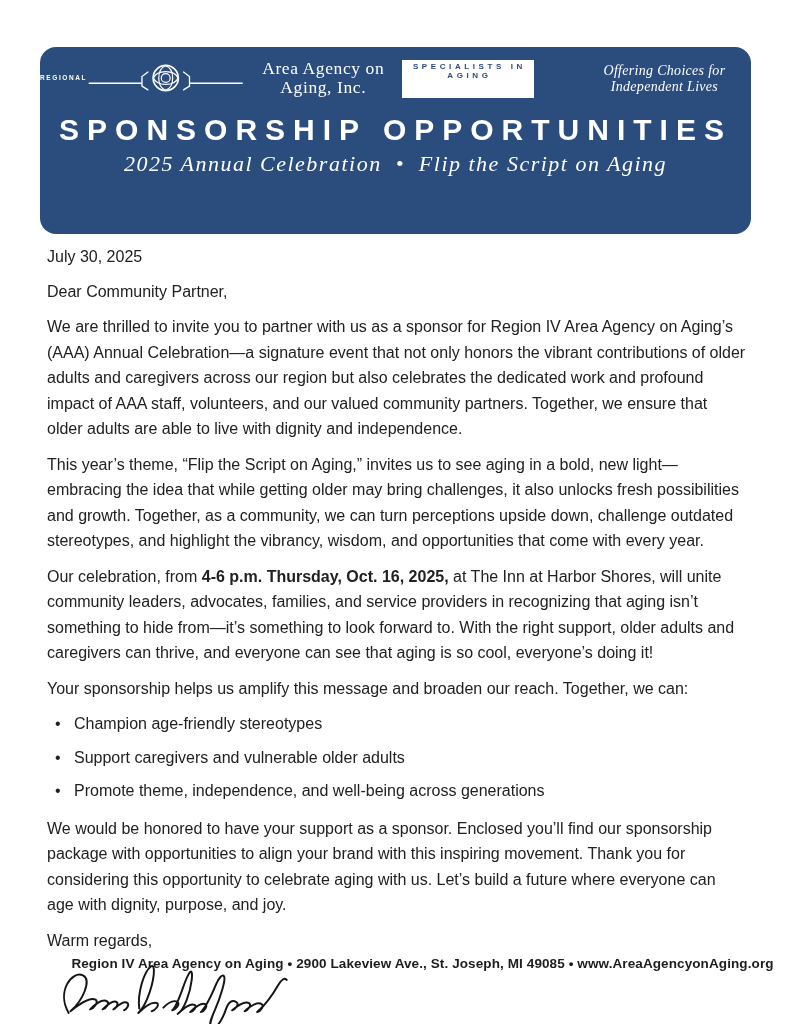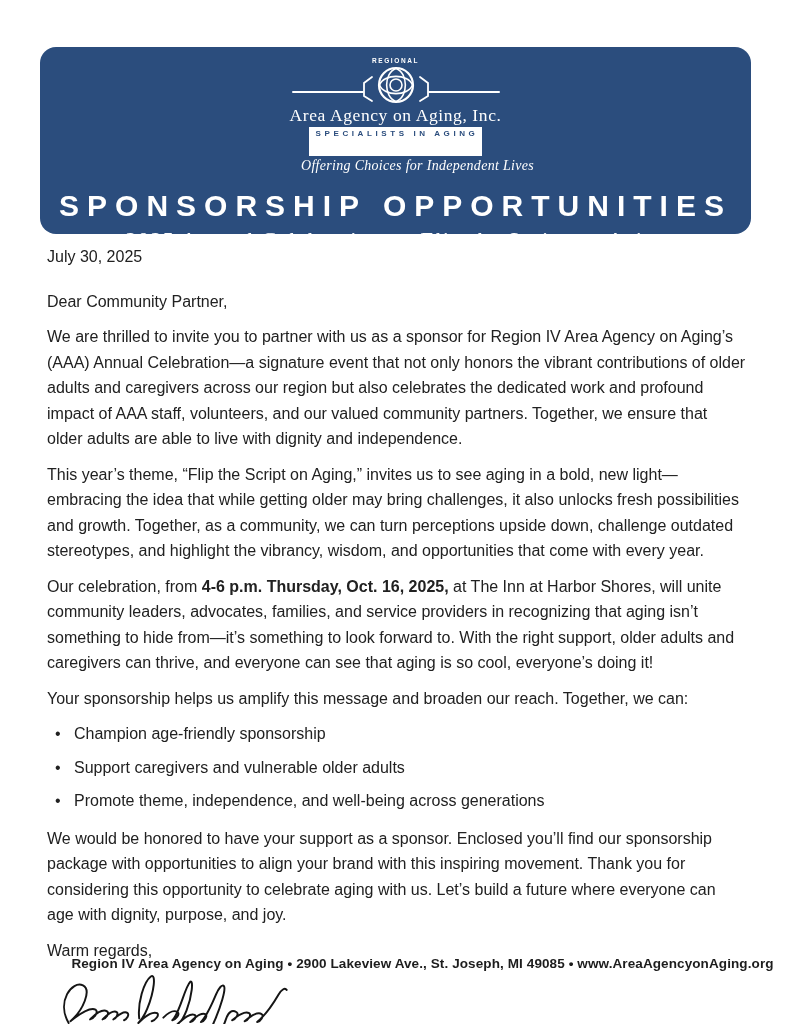--- a/index.html
+++ b/index.html
@@ -7,21 +7,21 @@
     width:791px;height:1024px;background:#ffffff;position:relative;
     font-family:"Liberation Sans",sans-serif;color:#222222;
     -webkit-font-smoothing:antialiased;overflow:hidden;
   }
   
   .hero{
     position:absolute;left:40px;top:47px;width:711px;height:187px;
     background:#2b4d7d;border-radius:16px;text-align:center;
     display:flex;flex-direction:column;align-items:center;
   }
-  .logo{display:flex;flex-direction:column;align-items:center;margin-top:10px;}
+  .logo{display:flex;flex-direction:row;align-items:center;margin-top:10px;}
   .logo-region{color:#fff;font-size:6.5px;letter-spacing:1.6px;font-weight:bold;line-height:7px;}
   .logo-mark{width:212px;height:40px;margin-top:1px;}
   .logo-name{
     color:#fff;font-family:"Liberation Serif",serif;font-size:17.5px;
     letter-spacing:.6px;line-height:19px;margin-top:1px;
   }
   .logo-banner{
     background:#ffffff;color:#2b4d7d;font-size:8px;font-weight:bold;
     letter-spacing:3.6px;line-height:9px;padding:2px 4px 18px 7px;margin-top:2px;
   }
@@ -36,21 +36,21 @@
   .hero-subtitle{
     color:#ffffff;font-family:Liberation Serif, serif;font-style:italic;
     font-size:22px;letter-spacing:1.5px;margin-top:5px;line-height:26px;white-space:nowrap;
   }
   
   .letter{
     position:absolute;left:47px;top:244px;width:699px;
     font-size:16px;line-height:25.5px;color:#212121;
   }
   .letter p{margin:0 0 10px 0;}
-  .letter p.date{margin-bottom:19px;}
+  .letter p.date{margin-bottom:9px;}
   .bullets{list-style:none;margin:2px 0 12px 0;padding:0;}
   .bullets li{display:flex;margin-bottom:8px;}
   .bullets .b{width:19px;padding-left:8px;flex:none;}
   .closing{margin-bottom:0 !important;}
   .signature{width:268px;height:78px;display:block;margin:4px 0 2px 2px;}
   
   .footer{
     position:absolute;left:0;top:956px;width:100%;text-align:center;
     font-size:13.5px;font-weight:bold;color:#1d1d1d;letter-spacing:.1px;padding-left:27px;
   }
@@ -87,21 +87,21 @@
     <p class="date">July 30, 2025</p>
     <p>Dear Community Partner,</p>
     <p>We are thrilled to invite you to partner with us as a sponsor for Region IV Area Agency on Aging’s (AAA) Annual Celebration—a signature event that not only honors the vibrant contributions of older adults and caregivers across our region but also celebrates the dedicated work and profound impact of AAA staff, volunteers, and our valued community partners. Together, we ensure that older adults are able to live with dignity and independence.</p>
     <p>This year’s theme, “Flip the Script on Aging,” invites us to see aging in a bold, new light—embracing the idea that while getting older may bring challenges, it also unlocks fresh possibilities and growth. Together, as a community, we can turn perceptions upside down, challenge outdated stereotypes, and highlight the vibrancy, wisdom, and opportunities that come with every year.</p>
     <p><span>Our celebration, from </span><strong>4-6 p.m. Thursday, Oct. 16, 2025,</strong><span> at The Inn at Harbor Shores, will unite community leaders, advocates, families, and service providers in recognizing that aging isn’t something to hide from—it’s something to look forward to. With the right support, older adults and caregivers can thrive, and everyone can see that aging is so cool, everyone’s doing it!</span></p>
     <p>Your sponsorship helps us amplify this message and broaden our reach. Together, we can:</p>
 
     <ul class="bullets">
       <li>
         <span class="b">•</span>
-        <span>Champion age-friendly sponsorship</span>
+        <span>Champion age-friendly stereotypes</span>
       </li>
       <li>
         <span class="b">•</span>
         <span>Support caregivers and vulnerable older adults</span>
       </li>
       <li>
         <span class="b">•</span>
         <span>Promote theme, independence, and well-being across generations</span>
       </li>
     </ul>

